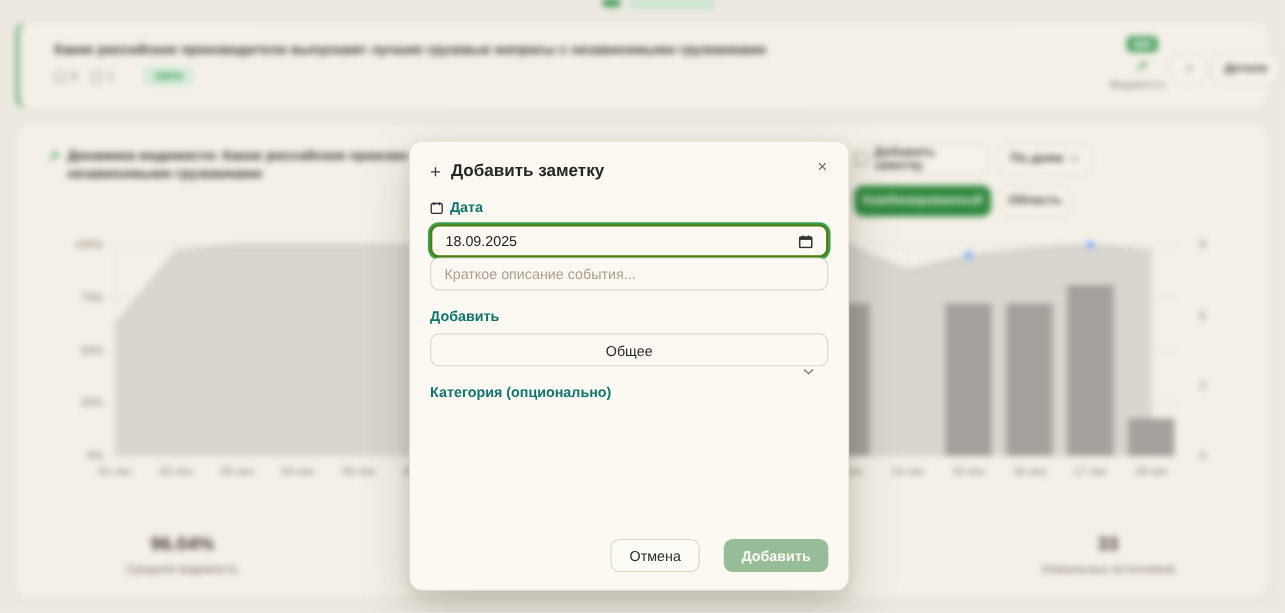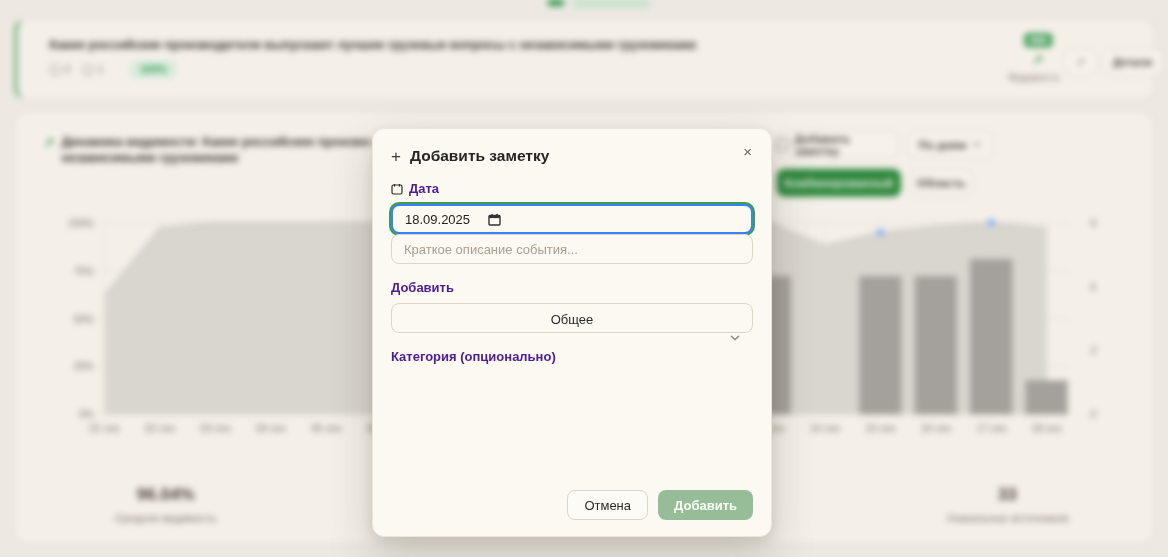--- a/index.html
+++ b/index.html
@@ -43,33 +43,33 @@
 
   .top-chip-a{position:absolute;left:548px;top:0;width:16px;height:7px;background:#3f9e57;border-radius:2px;}
   .top-chip-b{position:absolute;left:572px;top:0;width:78px;height:9px;background:#cfe9d5;border-radius:4px;}
 
   
   .modal{position:absolute;left:372px;top:128px;width:400px;height:409px;background:#fcf8f2;border:1px solid #ece6d9;border-radius:12px;box-shadow:0 18px 45px rgba(60,50,30,.22),0 4px 12px rgba(60,50,30,.10);box-sizing:border-box;padding:18px;}
   .m-head{display:flex;align-items:center;gap:9px;}
   .m-plus{font-size:17px;color:#3c3c3c;font-weight:400;line-height:1;}
   .m-title{font-size:15.5px;font-weight:700;color:#262626;}
   .m-close{position:absolute;right:14px;top:12px;font-size:15px;color:#666;cursor:pointer;padding:2px 5px;}
-  .m-label{display:flex;align-items:center;gap:6px;font-size:13px;font-weight:600;color:#4c1d95;margin:16px 0 8px;}
+  .m-label{display:flex;align-items:center;gap:6px;font-size:13px;font-weight:600;color:#0f766e;margin:16px 0 8px;}
   .m-label svg{display:block;}
   .field{box-sizing:border-box;width:100%;height:30px;border:1px solid #ddd6c6;border-radius:8px;background:#fcf9f3;font-size:13px;color:#2b2b2b;padding:0 12px;display:flex;align-items:center;font-family:"Liberation Sans",sans-serif;}
   input.field::placeholder,textarea.field::placeholder{color:#a99f90;}
   input.field{display:block;}
-  .date-input{border:2px solid #3b82f6;box-shadow:0 0 0 2px #3aa04f;gap:18px;}
+  .date-input{border:2px solid #4d7c0f;box-shadow:0 0 0 2px #3aa04f;gap:18px;justify-content:space-between;}
   .date-input .dval{font-size:13px;color:#222;}
   .select-field{justify-content:flex-start;gap:8px;cursor:pointer;flex-direction:column;}
   .select-field .dot{width:10px;height:10px;border-radius:50%;background:#2f6bed;}
   .select-field .chev{margin-left:auto;color:#8b8478;display:flex;}
   textarea.field{height:62px;padding:8px 12px;resize:vertical;line-height:1.35;}
   .m-footer{position:absolute;right:18px;bottom:16px;display:flex;gap:10px;}
-  .btn{height:30px;border-radius:8px;font-size:13px;display:flex;align-items:center;justify-content:center;box-sizing:border-box;cursor:pointer;font-family:"Liberation Sans",sans-serif;}
+  .btn{height:30px;border-radius:8px;font-size:13px;display:flex;align-items:center;justify-content:center;box-sizing:border-box;cursor:pointer;font-family:"Liberation Sans",sans-serif;margin-left:12px;}
   .btn-cancel{background:#fdfbf6;border:1px solid #ddd5c5;color:#2b2b2b;padding:0 16px;}
   .btn-submit{background:#97bd98;border:none;color:#fbfbf6;font-weight:700;padding:0 16px;}
 </style>
 </head>
 <body>
 
 <div class="stage">
 
   <div class="backdrop">
     <div class="top-chip-a"></div>

